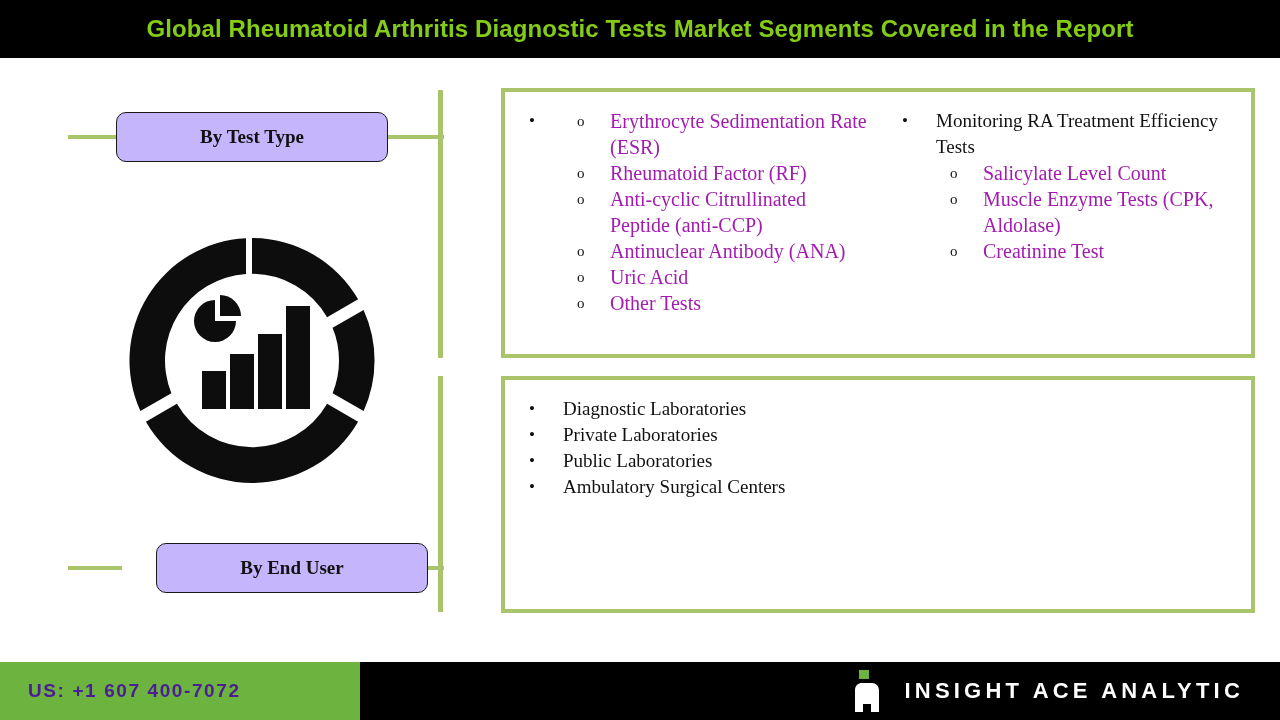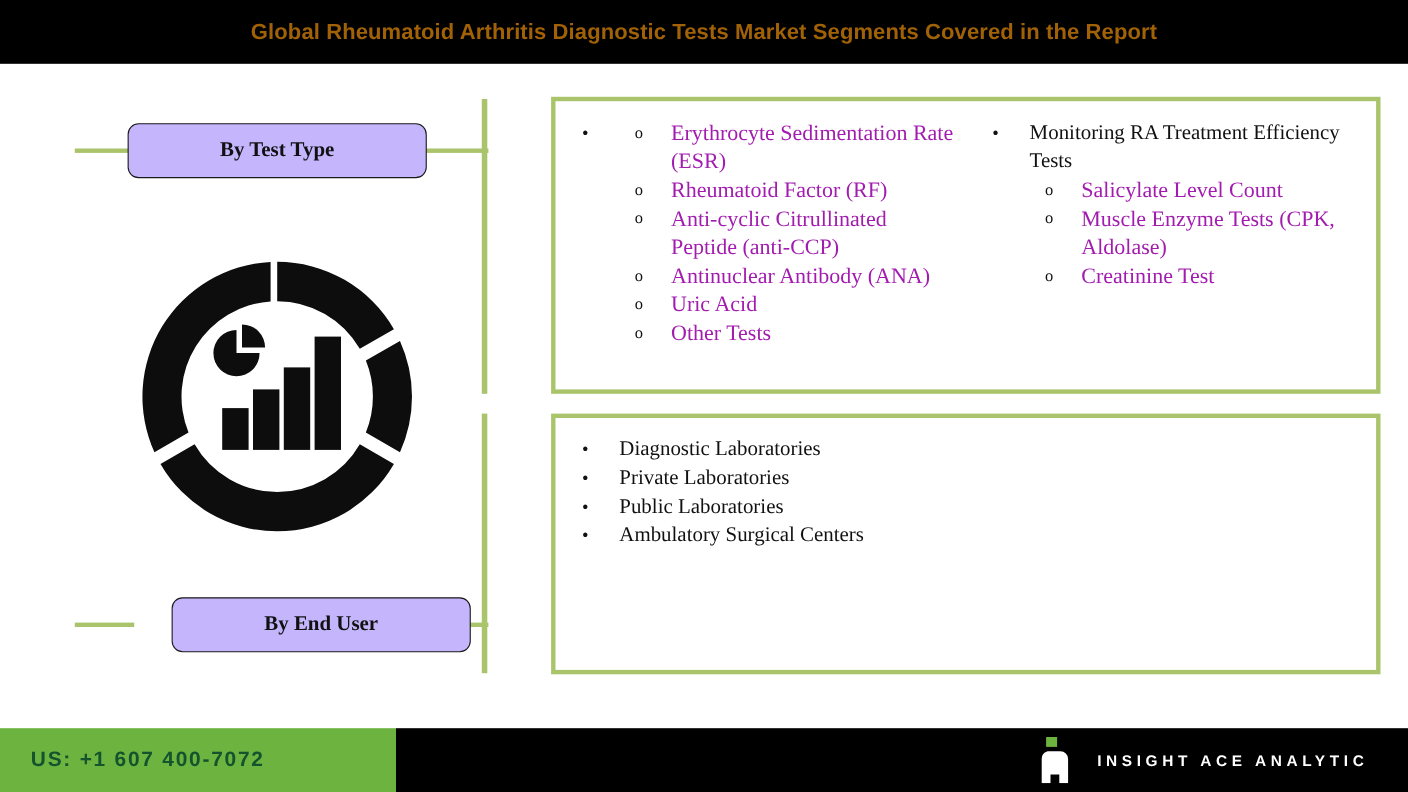--- a/index.html
+++ b/index.html
@@ -11,23 +11,23 @@
     position:relative;
   }
 
   
   .header-bar{
     position:absolute;left:0;top:0;width:1280px;height:58px;
     background:#000000;
     display:flex;align-items:center;justify-content:center;
   }
   .header-title{
-    color:#a16207;
+    color:#84cc16;
     font-family:"Liberation Sans",sans-serif;
-    font-size:20px;font-weight:bold;
+    font-size:24px;font-weight:bold;
     letter-spacing:.1px;
     white-space:nowrap;
   }
 
   
   .label-box{
     position:absolute;
     width:272px;height:50px;
     background:#c4b5fd;
     border:1.5px solid #1a1a1a;
@@ -115,38 +115,38 @@
 
   
   .footer-green{
     position:absolute;left:0;top:662px;width:360px;height:58px;
     background:#6cb33f;
     display:flex;align-items:center;
   }
   .footer-phone{
     margin-left:28px;
     font-family:"Liberation Sans",sans-serif;
-    font-size:19px;font-weight:bold;color:#14532d;
+    font-size:19px;font-weight:bold;color:#4c1d95;
     letter-spacing:1.6px;
     white-space:nowrap;
   }
   .footer-black{
     position:absolute;left:360px;top:662px;width:920px;height:58px;
     background:#000000;
     display:flex;align-items:center;justify-content:flex-end;
   }
   .brand{
     display:flex;align-items:center;margin-right:36px;
   }
   .brand-mark{
     position:relative;width:30px;height:42px;margin-right:22px;
   }
   .brand-name{
     font-family:"Liberation Sans",sans-serif;
-    font-size:14px;font-weight:bold;color:#ffffff;
+    font-size:22px;font-weight:bold;color:#ffffff;
     letter-spacing:4.2px;white-space:nowrap;
   }
 </style>
 </head>
 <body>
 
 <div class="header-bar">
   <div class="header-title">Global Rheumatoid Arthritis Diagnostic Tests Market Segments Covered in the Report</div>
 </div>
 

